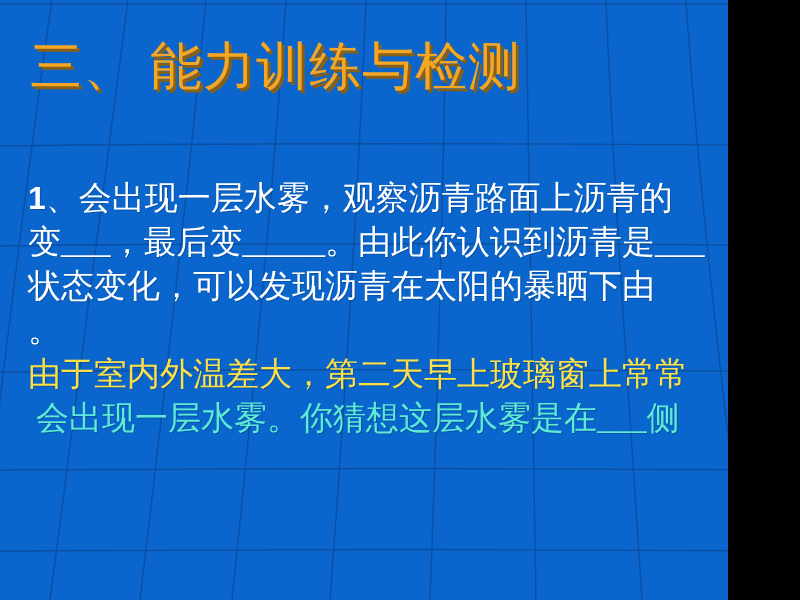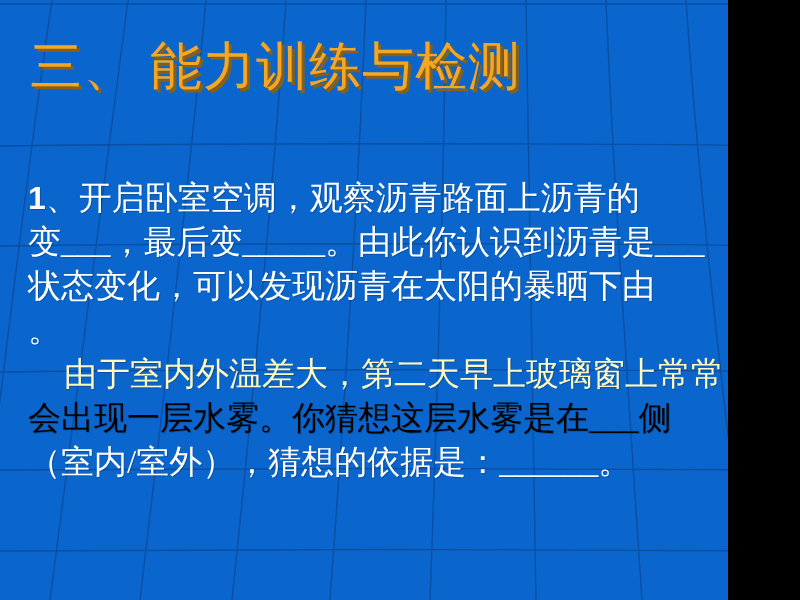--- a/index.html
+++ b/index.html
@@ -103,43 +103,40 @@
   </svg>
 
   <div id="title-block">
     <div class="title-text title-shadow" style="color: rgb(138, 95, 19);">三、 能力训练与检测</div>
     <div class="title-text title-fill" style="color: rgb(245, 166, 35);">三、 能力训练与检测</div>
   </div>
 
   <div id="body-block">
 
     <div class="body-line" style="color: rgb(255, 255, 255);">
-      <span class="num">1</span><span>、开启卧室空调，观察沥青路面上沥青的</span>
+      <span class="num">1</span><span>、会出现一层水雾，观察沥青路面上沥青的</span>
     </div>
 
     <div class="body-line" style="color: rgb(255, 255, 255);">
       <span>变___，最后变_____。由此你认识到沥青是___</span>
     </div>
 
     <div class="body-line" style="color: rgb(255, 255, 255);">
       <span>状态变化，可以发现沥青在太阳的暴晒下由</span>
     </div>
 
     <div class="body-line" style="color: rgb(255, 255, 255);">
       <span>。</span>
     </div>
 
 
-    <div class="body-line" style="color: #fef9c3; margin-left: 36px;">
+    <div class="body-line" style="color: #fde047;">
       <span>由于室内外温差大，第二天早上玻璃窗上常常</span>
     </div>
 
-    <div class="body-line" style="color: #000000;">
+    <div class="body-line" style="color: #5eead4; margin-left: 8px;">
       <span>会出现一层水雾。你猜想这层水雾是在___侧</span>
     </div>
 
-    <div class="body-line" style="color: rgb(255, 255, 255);">
-      <span>（室内/室外），猜想的依据是：______。</span>
-    </div>
 
   </div>
 
 </div>
 
 </body></html>

